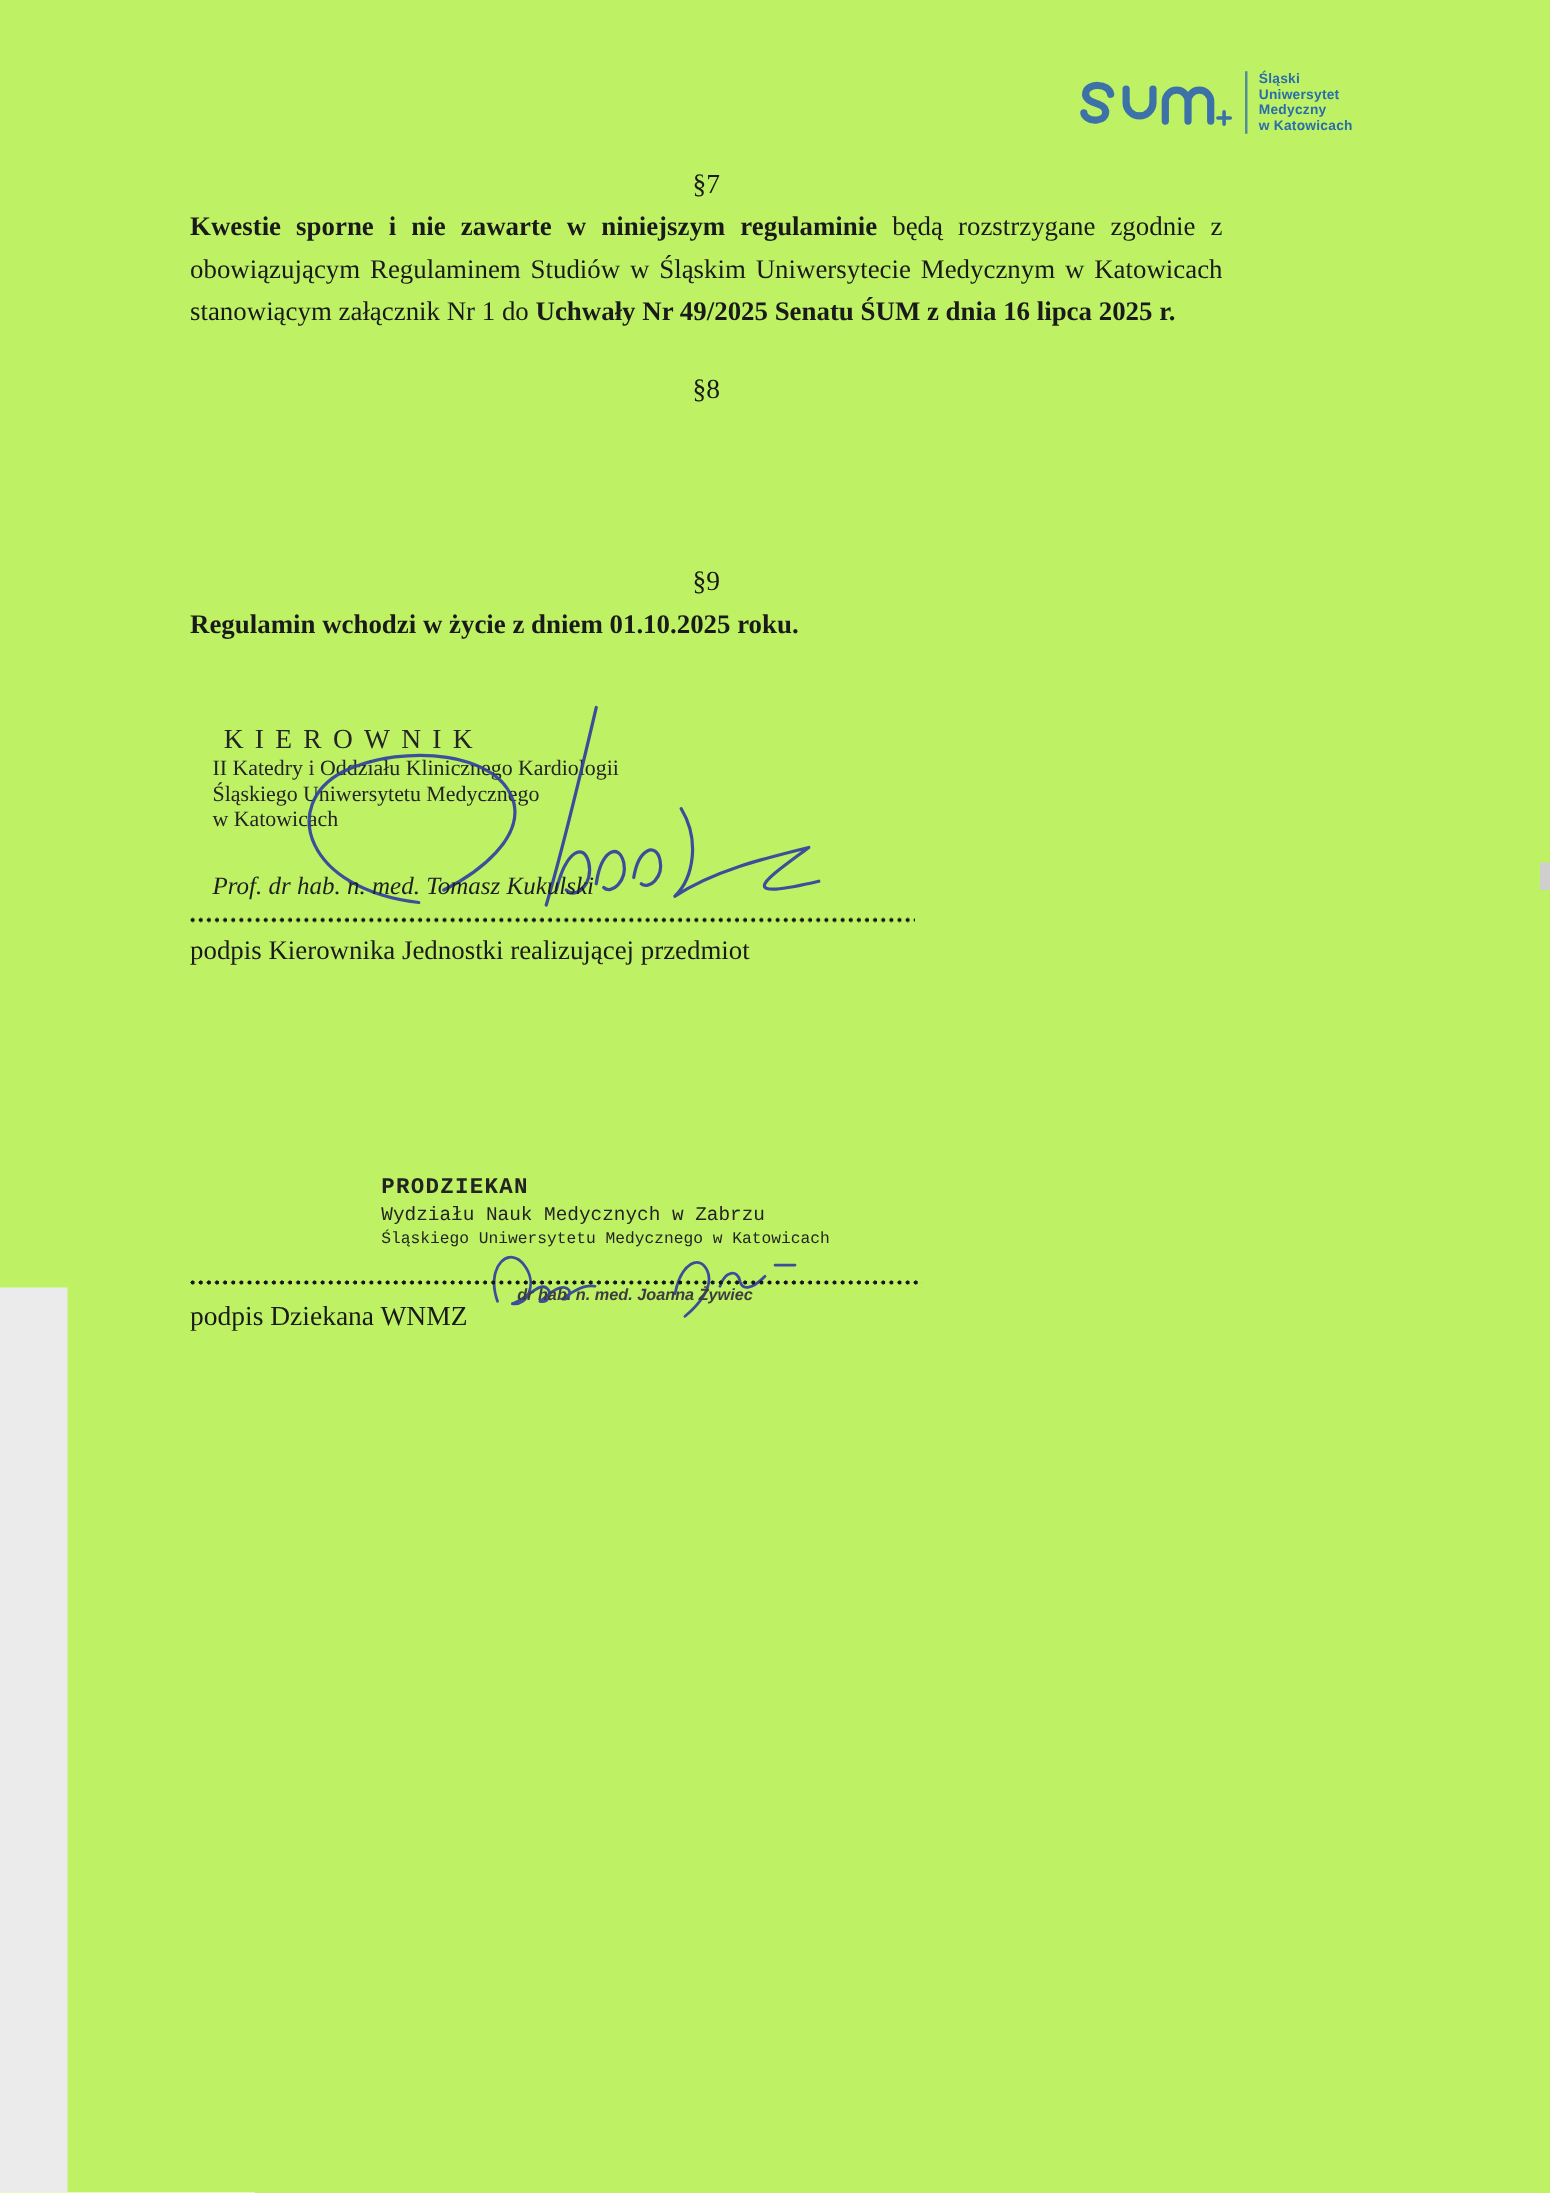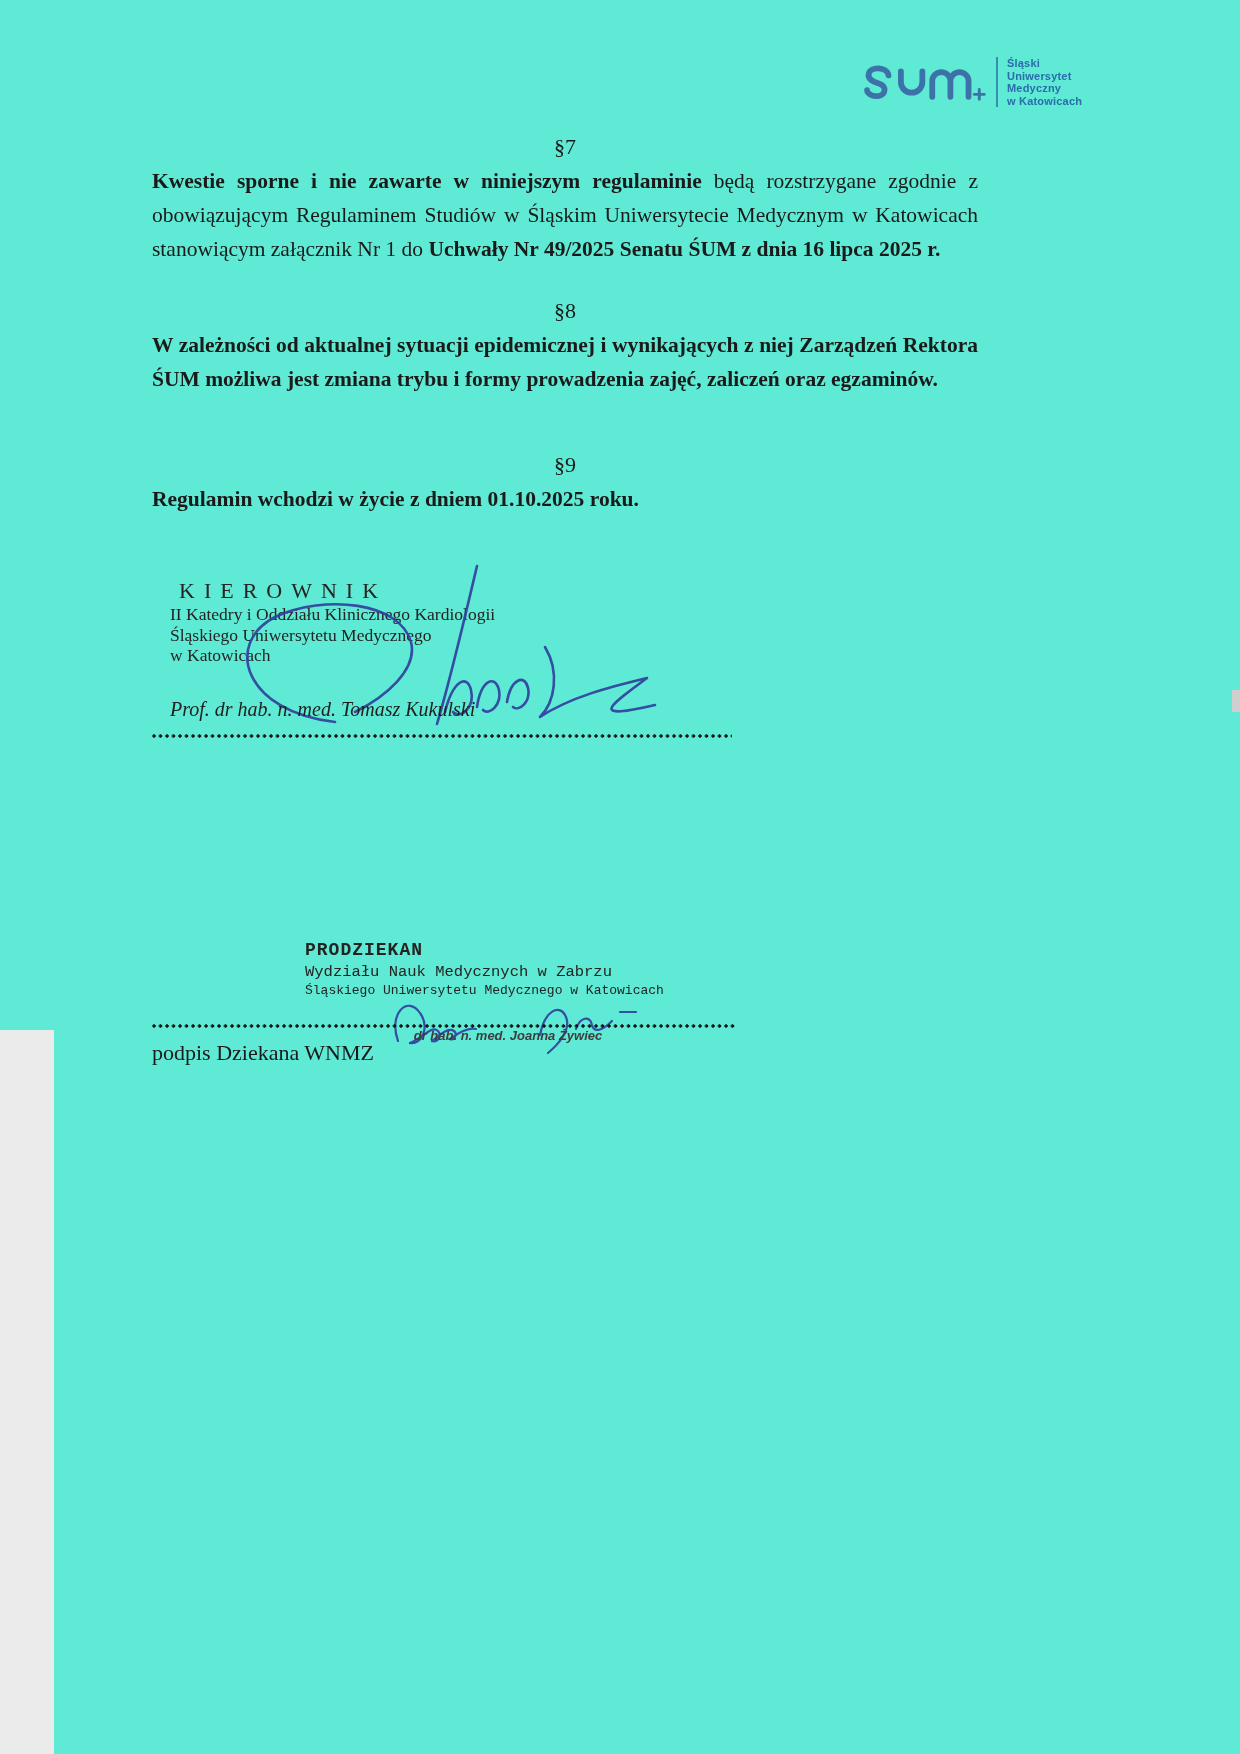--- a/index.html
+++ b/index.html
@@ -1,16 +1,16 @@
 <!DOCTYPE html>
 <html><head>
 <meta charset="utf-8">
 <style>
   html,body{margin:0;padding:0;background:#ffffff;}
-  #page{position:relative;width:1240px;height:1754px;background:#5eead4;overflow:hidden;
+  #page{position:relative;width:1240px;height:1754px;background:#bef264;overflow:hidden;
         font-family:"Liberation Serif", serif;color:#1a1a1a;}
 
   
   #logo{position:absolute;left:858px;top:50px;width:260px;height:64px;display:flex;align-items:center;}
   #logo svg{display:block;}
   #logo .sep{width:2px;height:50px;background:#2e6ea8;opacity:.75;margin:0 9px 0 6px;}
   #logo .org{font-family:"Liberation Sans", sans-serif;font-weight:700;font-size:11px;
              line-height:12.5px;color:#2b6cab;letter-spacing:.2px;}
 
   
@@ -74,21 +74,20 @@
       <div>Uniwersytet</div>
       <div>Medyczny</div>
       <div>w Katowicach</div>
     </span>
   </div>
 
   <div class="sect-head" style="top:134px">§7</div>
   <div class="para" style="top:164px"><span class="b">Kwestie sporne i nie zawarte w niniejszym regulaminie</span><span> będą rozstrzygane zgodnie z obowiązującym Regulaminem Studiów w Śląskim Uniwersytecie Medycznym w Katowicach stanowiącym załącznik Nr 1 do </span><span class="b">Uchwały Nr 49/2025 Senatu ŚUM z dnia 16 lipca 2025 r.</span></div>
 
   <div class="sect-head" style="top:298px">§8</div>
-  <div class="para b" style="top:328px">W zależności od aktualnej sytuacji epidemicznej i wynikających z niej Zarządzeń Rektora ŚUM możliwa jest zmiana trybu i formy prowadzenia zajęć, zaliczeń oraz egzaminów.</div>
 
   <div class="sect-head" style="top:452px">§9</div>
   <div id="p9line" style="top:487px">Regulamin wchodzi w życie z dniem 01.10.2025 roku.</div>
 
   <div id="stamp-kierownik">
     <div class="t">KIEROWNIK</div>
     <div class="l">II Katedry i Oddziału Klinicznego Kardiologii</div>
     <div class="l">Śląskiego Uniwersytetu Medycznego</div>
     <div class="l">w Katowicach</div>
   </div>
@@ -100,20 +99,21 @@
       <path d="M230 150 C238 118 252 112 256 128 C260 145 246 158 238 150"></path>
       <path d="M262 145 C266 118 280 112 284 128 C287 143 274 154 268 148"></path>
       <path d="M292 140 C296 116 310 112 313 126 C316 140 304 150 298 145"></path>
       <path d="M330 85 C345 110 340 140 325 155 C355 135 395 125 432 116 C400 140 368 160 440 143"></path>
     </g>
   </svg>
 
   <div id="kukulski-name">Prof. dr hab. n. med. Tomasz Kukulski</div>
 
   <div id="dotted1" class="dotted"></div>
+  <div id="caption1" class="caption">podpis Kierownika Jednostki realizującej przedmiot</div>
 
   <div id="stamp-prodziekan">
     <div class="t">PRODZIEKAN</div>
     <div class="l1">Wydziału Nauk Medycznych w Zabrzu</div>
     <div class="l2">Śląskiego Uniwersytetu Medycznego w Katowicach</div>
   </div>
 
   <svg class="sig" style="left:380px;top:985px" width="300" height="70" viewBox="0 0 300 70">
     <g stroke-width="2.2" opacity="0.92">
       <path d="M18 56 C8 28 28 10 40 28 C50 42 42 60 30 58"></path>

